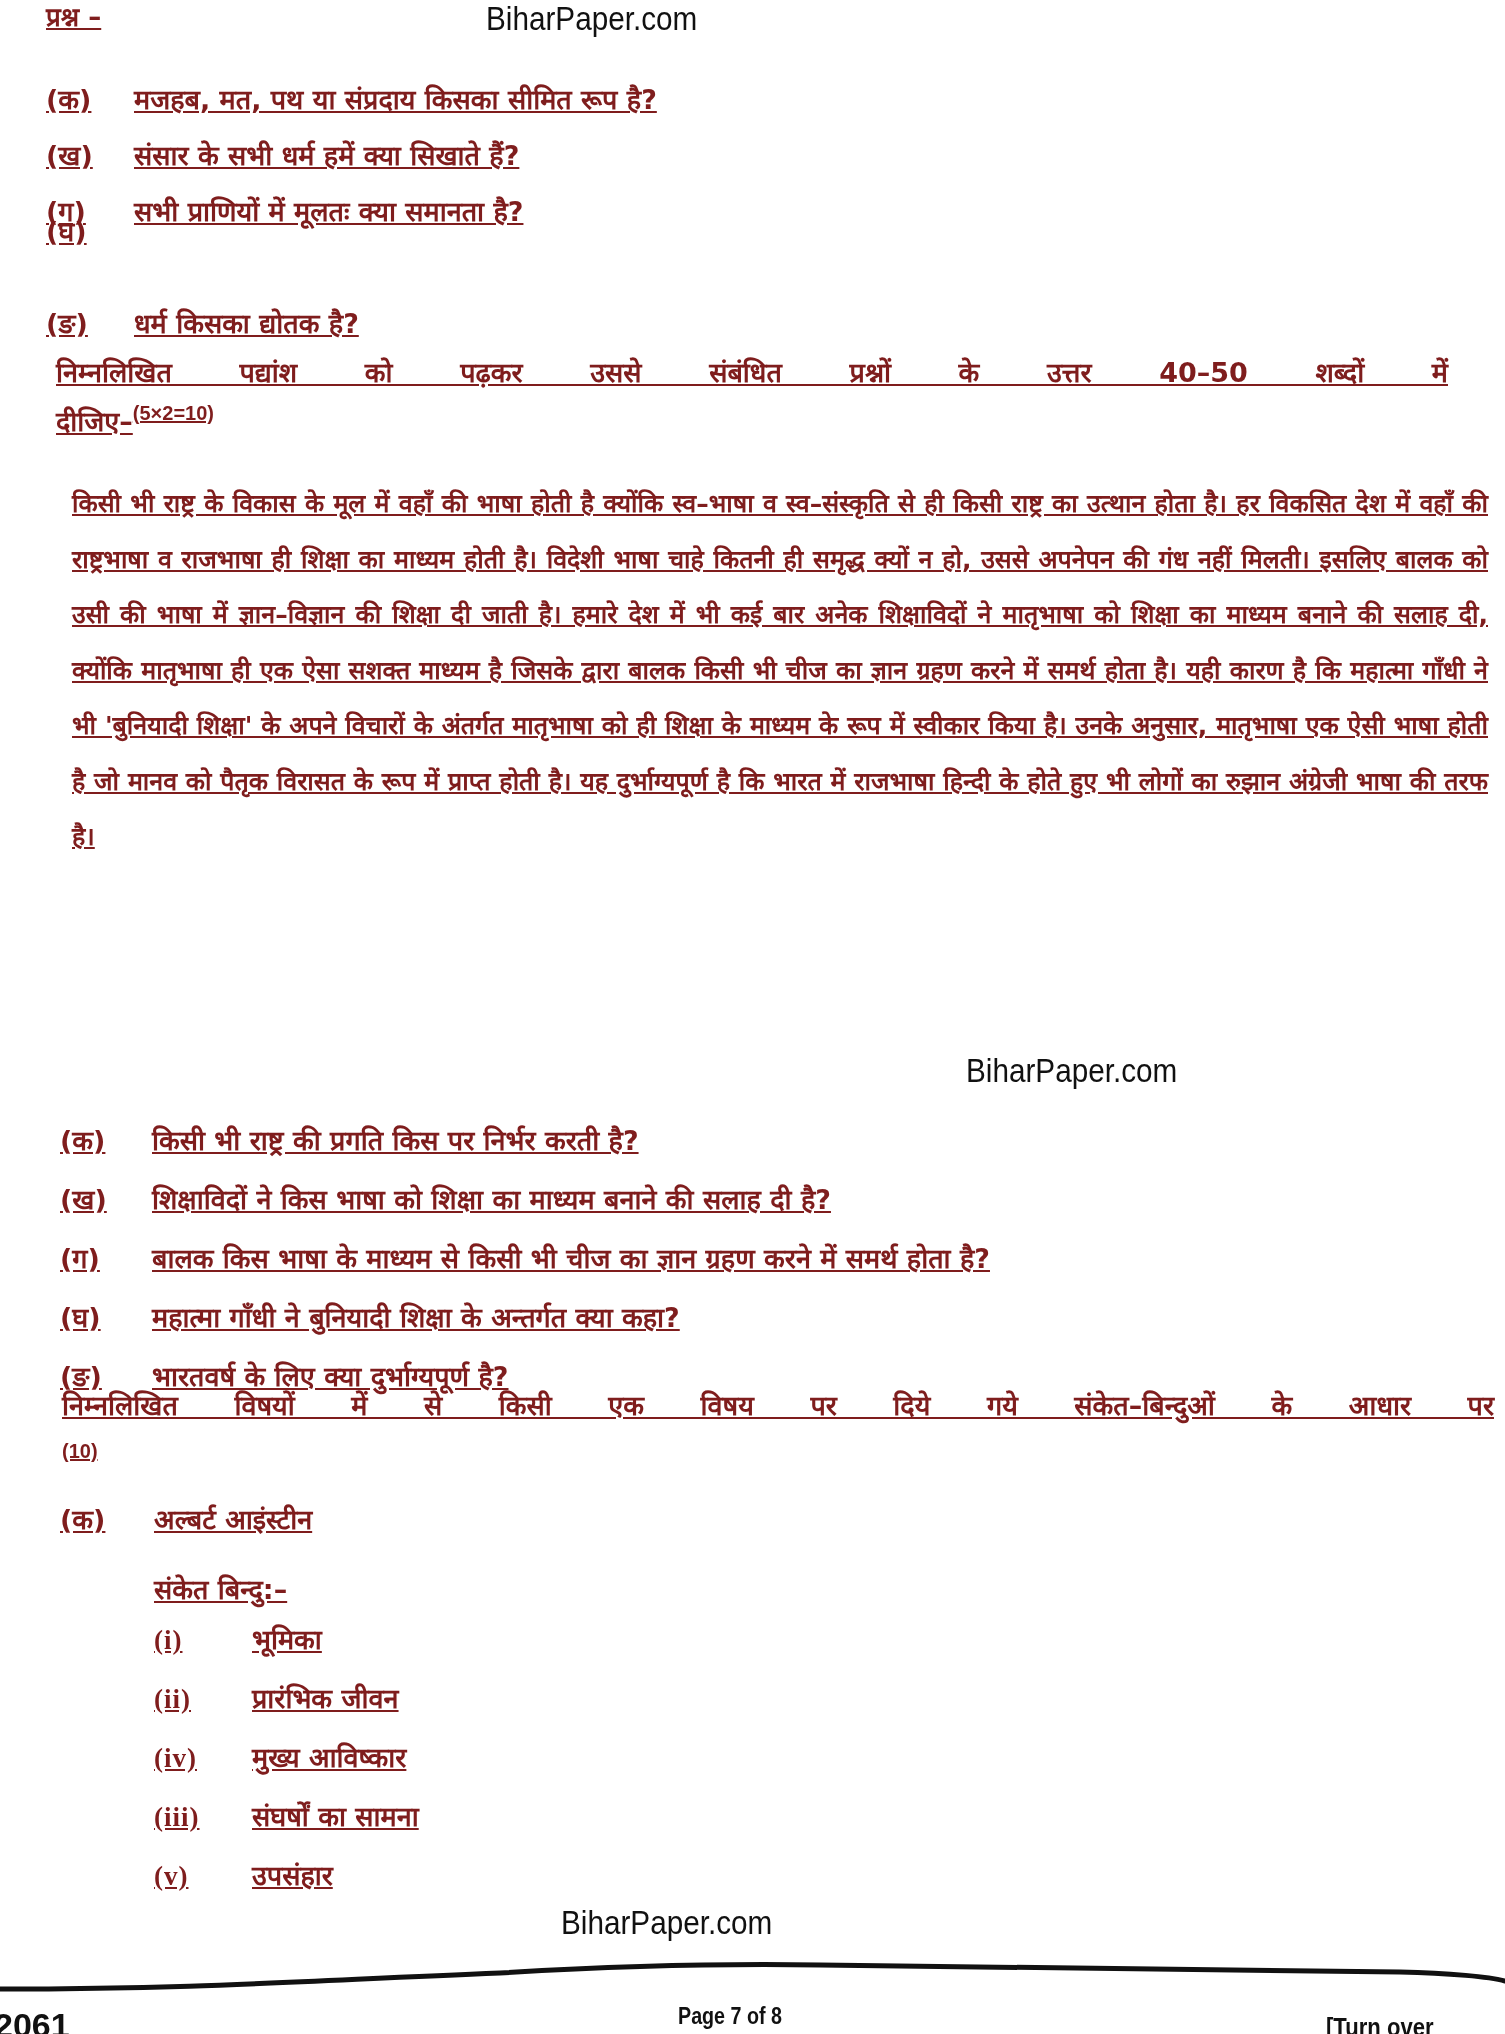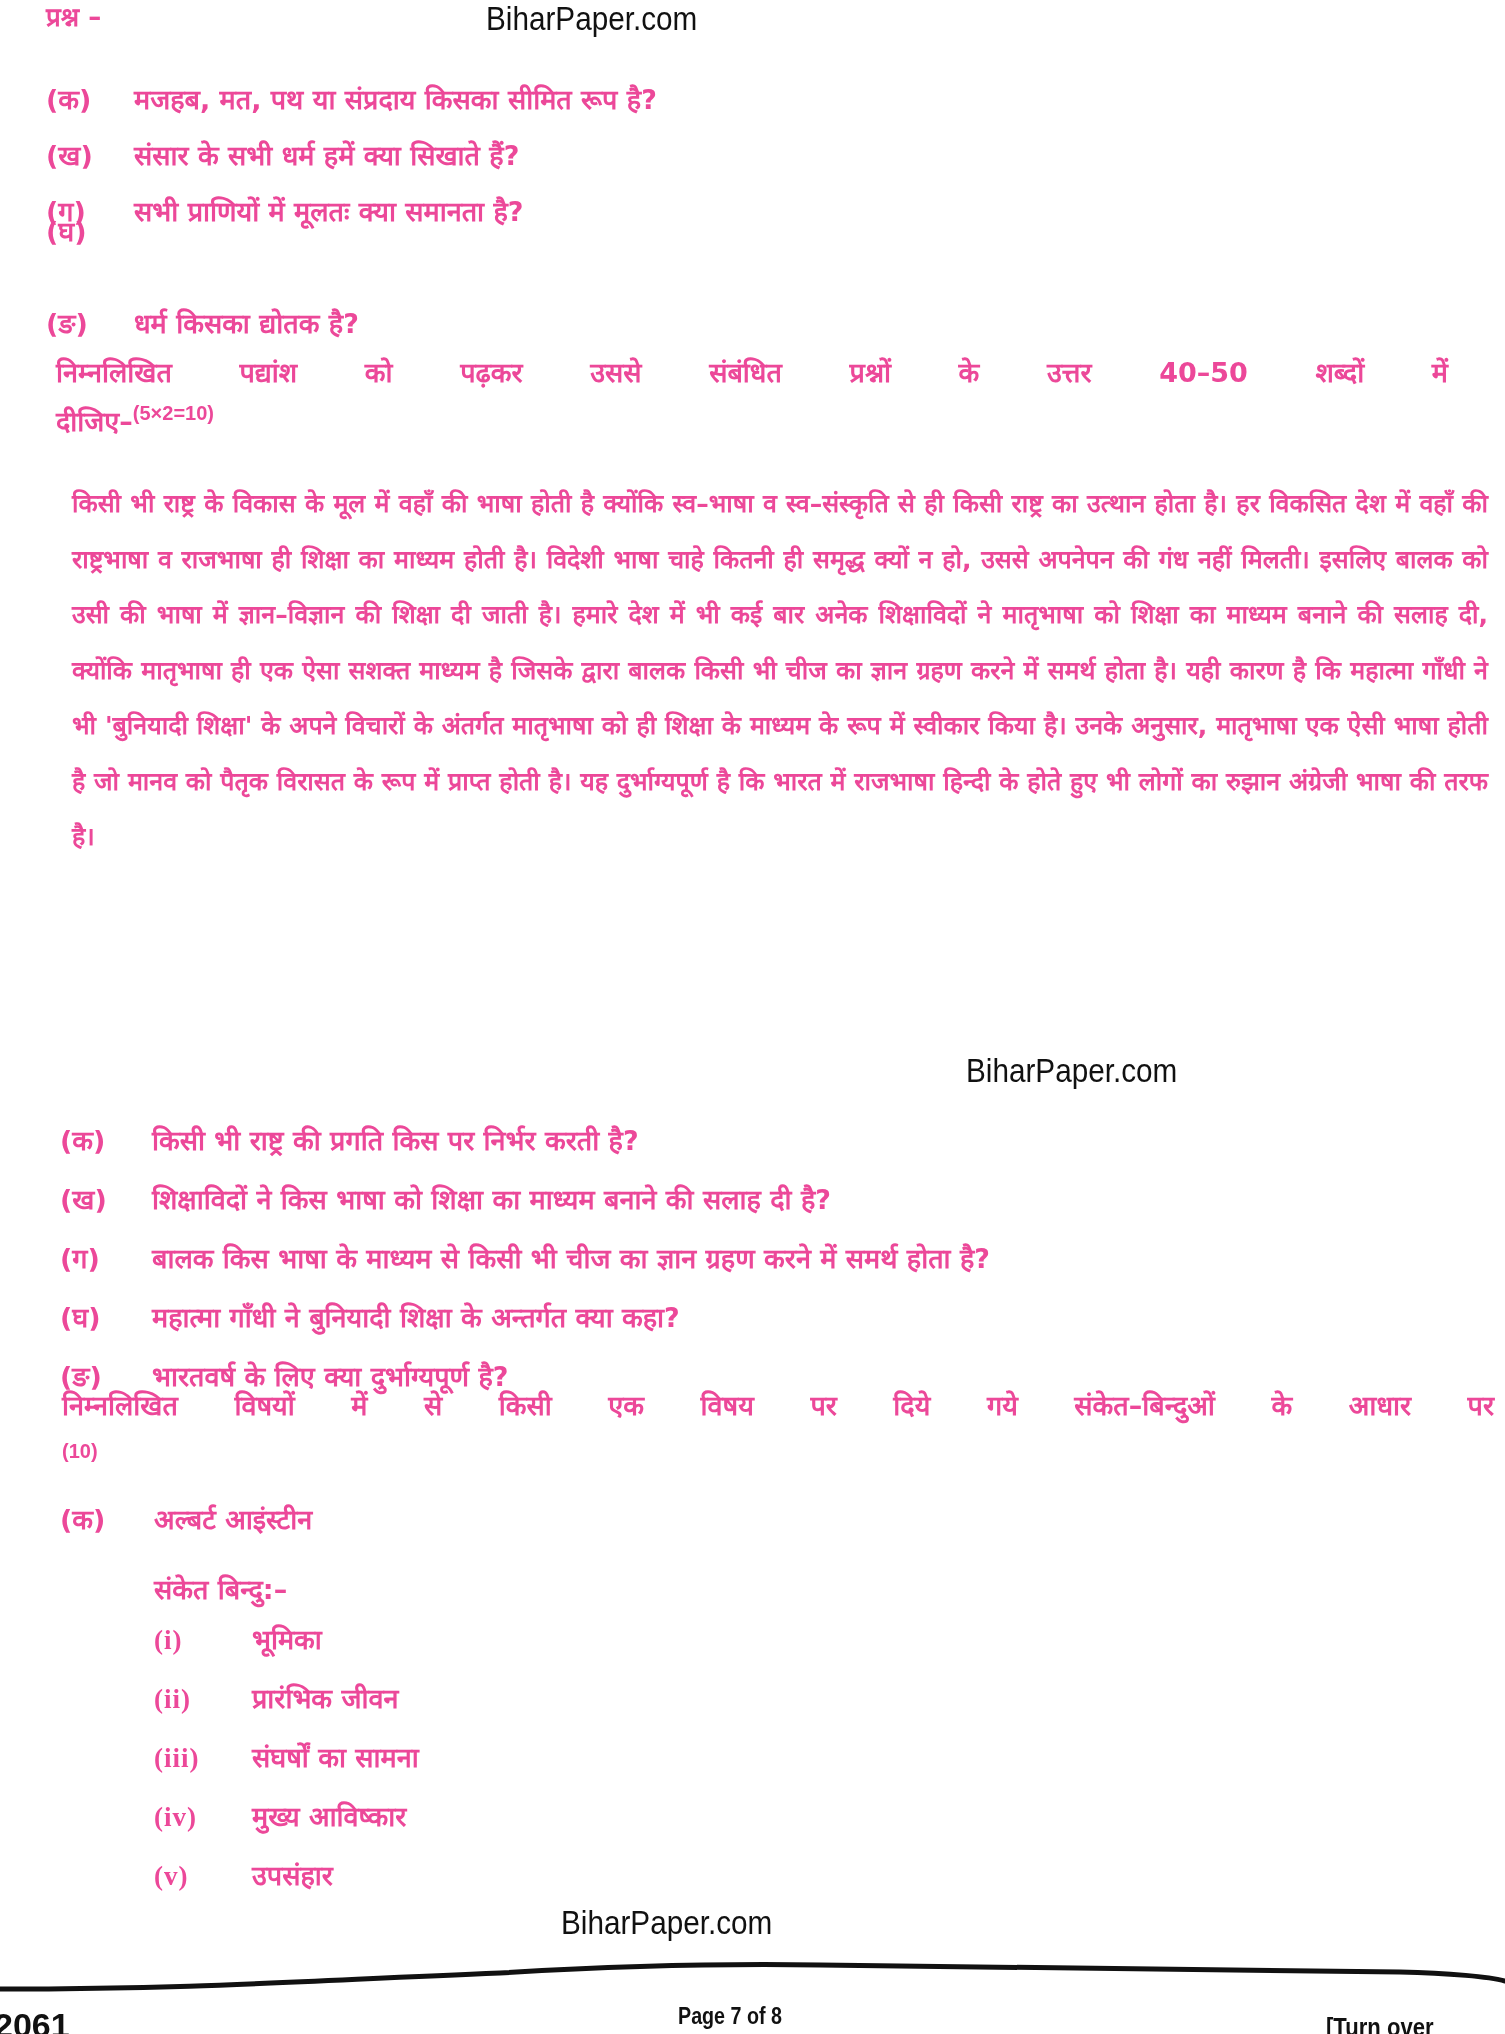--- a/index.html
+++ b/index.html
@@ -17,21 +17,22 @@
     }
     .page {
       position: absolute;
       left: 0; top: 0;
       width: 1505px;
       height: 2034px;
     }
     .hindi {
       font-family: "DejaVu Sans", sans-serif;
       font-weight: bold;
-      color: #ec4899;
+      color: #7f1d1d;
+      text-decoration: underline;
     }
     .watermark {
       position: absolute;
       font-family: "Liberation Sans", "DejaVu Sans", sans-serif;
       font-size: 33px;
       color: #111;
       letter-spacing: 0px;
       transform: scaleX(0.9);
       transform-origin: left top;
     }
@@ -244,26 +245,26 @@
     <ul class="points">
       <li>
         <span class="roman">(i)</span>
         <span>भूमिका</span>
       </li>
       <li>
         <span class="roman">(ii)</span>
         <span>प्रारंभिक जीवन</span>
       </li>
       <li>
+        <span class="roman">(iv)</span>
+        <span>मुख्य आविष्कार</span>
+      </li>
+      <li>
         <span class="roman">(iii)</span>
         <span>संघर्षों का सामना</span>
-      </li>
-      <li>
-        <span class="roman">(iv)</span>
-        <span>मुख्य आविष्कार</span>
       </li>
       <li>
         <span class="roman">(v)</span>
         <span>उपसंहार</span>
       </li>
     </ul>
   </div>
 
   <svg class="footer-rule" viewBox="0 0 1505 40" preserveAspectRatio="none">
     <path d="M0 34 C 200 34, 300 26, 500 18 C 600 12, 700 8, 820 10 C 1000 13, 1200 16, 1400 17 C 1450 18, 1490 22, 1505 26" fill="none" stroke="#111" stroke-width="5" stroke-linecap="round"></path>

